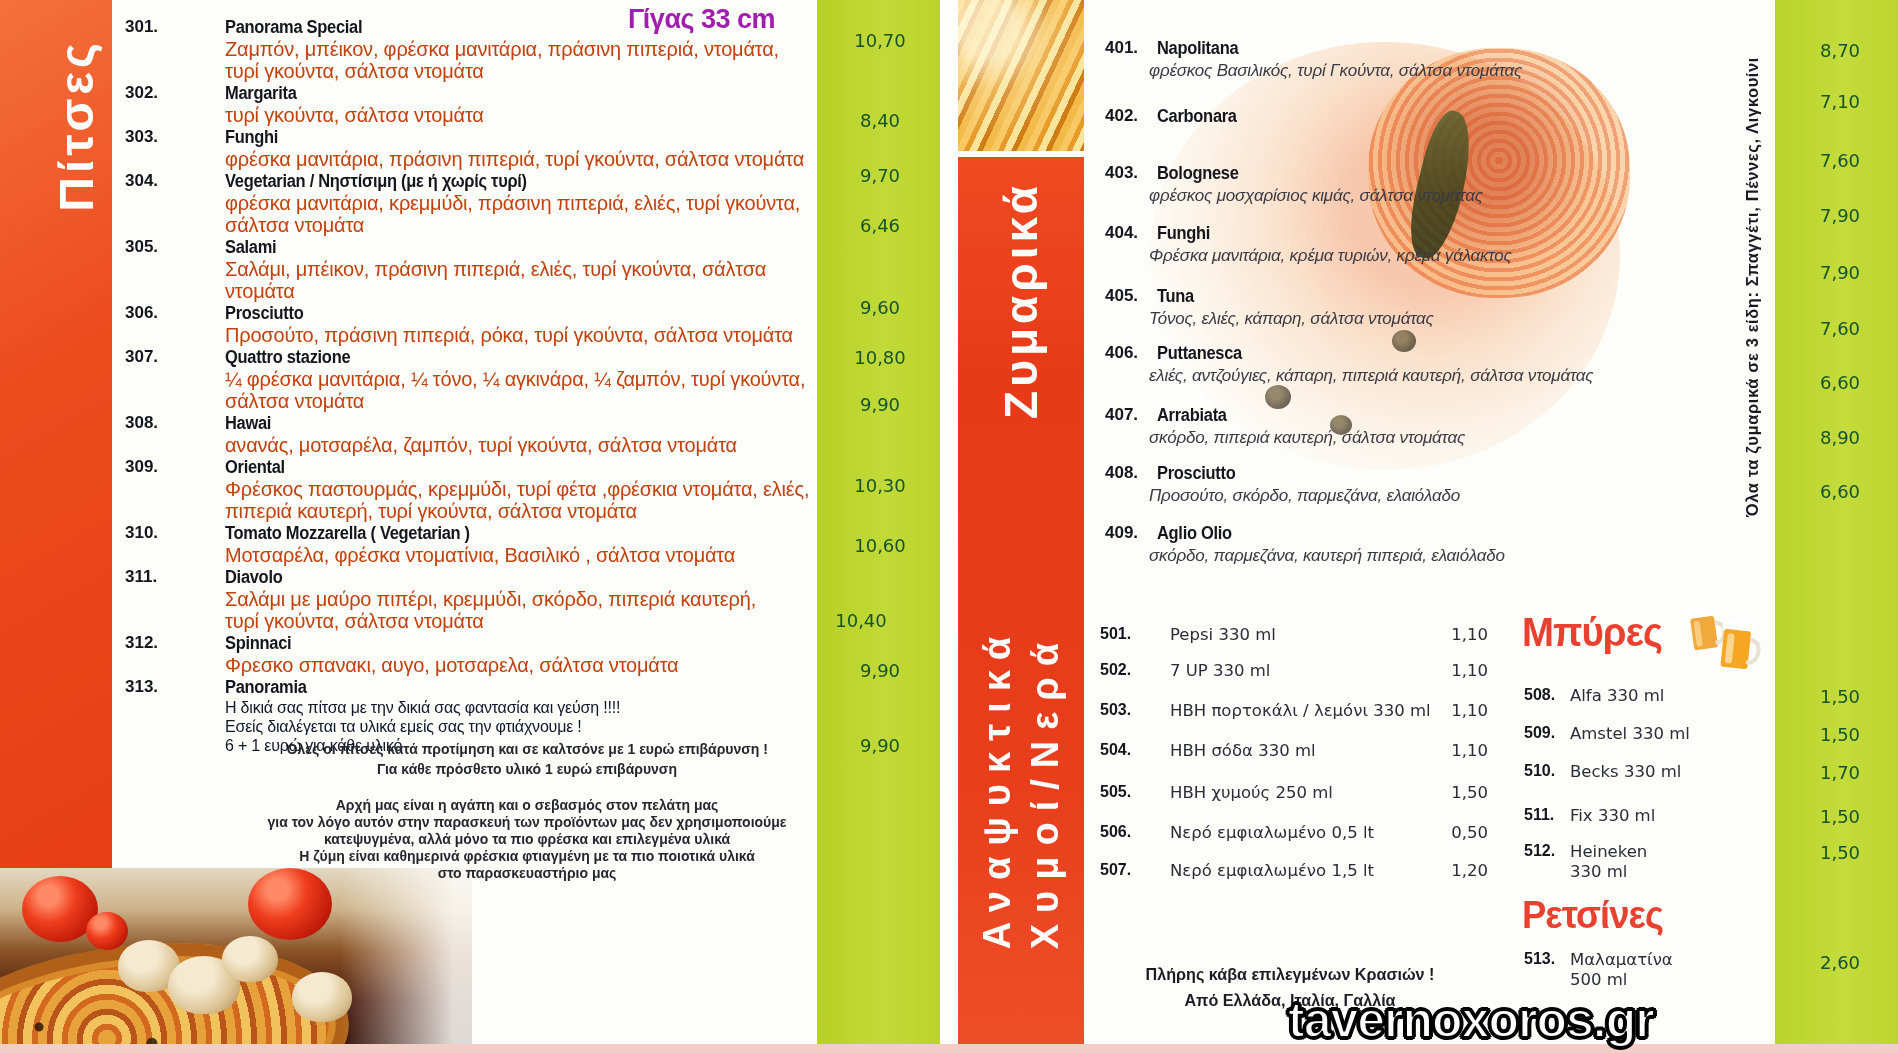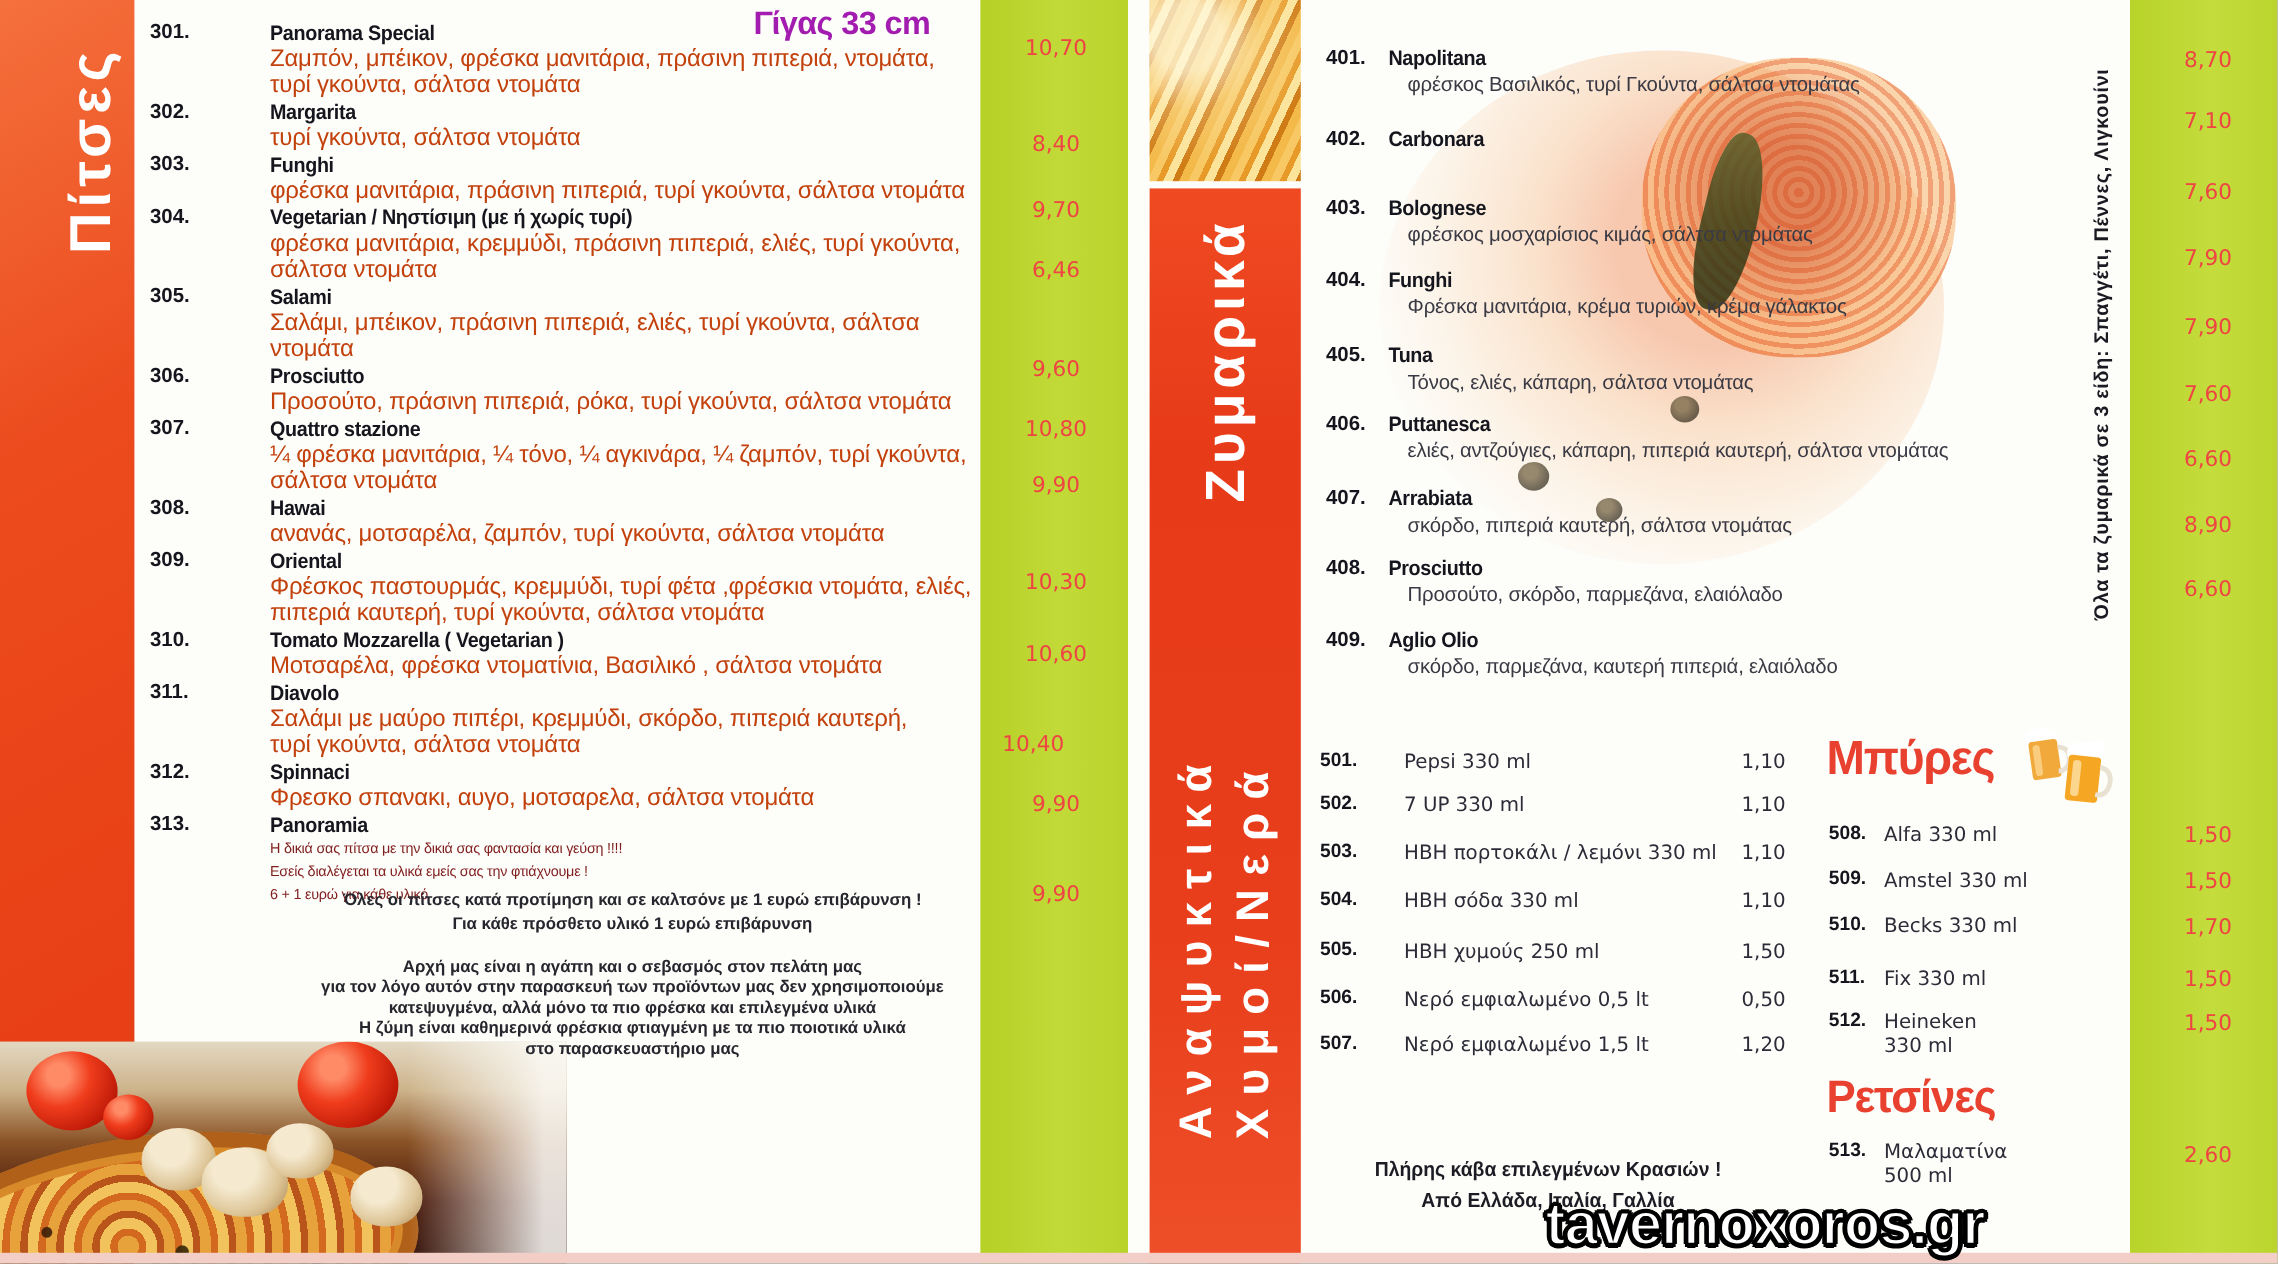--- a/index.html
+++ b/index.html
@@ -16,42 +16,42 @@
   
   .band-left{position:absolute;left:0;top:0;width:112px;height:1053px;
     background:linear-gradient(150deg,#f4703c 0%,#ec4b1e 35%,#e63a12 100%);}
 
   
   .strip-left{position:absolute;left:817px;top:0;width:123px;height:1053px;
     background:linear-gradient(90deg,#b6d026,#c2da38 55%,#b9d32b);}
   .strip-right{position:absolute;left:1775px;top:0;width:123px;height:1053px;
     background:linear-gradient(90deg,#b8d32a,#c4dc3c 55%,#bbd52e);}
   .strip-price{position:absolute;width:116px;text-align:center;
-    font-family:"DejaVu Sans",sans-serif;font-size:18px;color:#ef4444;}
+    font-family:"DejaVu Sans",sans-serif;font-size:18px;color:#14532d;}
 
   
   .penne-photo{position:absolute;left:958px;top:0;width:126px;height:151px;
     background:
       radial-gradient(circle at 25% 20%, rgba(255,250,225,.75) 0 18%, rgba(255,245,210,.25) 40%, transparent 70%),
       repeating-linear-gradient(115deg,#f7c863 0 7px,#e79a28 7px 12px,#fbe39a 12px 19px,#d07c16 19px 24px,#f3b949 24px 31px);}
   .band-mid{position:absolute;left:958px;top:157px;width:126px;height:896px;
     background:linear-gradient(180deg,#ef4a22 0%,#e73a18 25%,#e83e1c 70%,#ee4f28 100%);}
   .band-mid-label-top .vtext{font-size:46px;font-weight:bold;color:#fff;letter-spacing:4px;}
   .band-mid-label-bottom .vtext{font-size:38px;font-weight:bold;color:#fff;letter-spacing:11px;line-height:1.25;}
 
   
   .size-header{position:absolute;left:628px;top:4px;width:185px;
     font-size:27px;font-weight:bold;color:#a21caf;letter-spacing:-0.5px;}
   #pizza-list{position:absolute;left:125px;top:16px;width:690px;line-height:22px;}
   .pz-item{position:relative;}
   .pz-num{position:absolute;left:0;top:0;font-size:17px;font-weight:bold;color:#15151d;}
   .pz-name{margin-left:100px;font-size:17.5px;font-weight:bold;color:#15151d;
     letter-spacing:-0.3px;transform:scaleX(.94);transform-origin:0 50%;}
   .pz-desc{margin-left:100px;font-size:20px;color:#c2410c;letter-spacing:-0.2px;}
-  .pz-desc-sm{line-height:19px;font-size:12px;color:#7f1d1d;}
+  .pz-desc-sm{line-height:19px;font-size:16px;color:#0f172a;}
   .calzone-note{position:absolute;left:237px;top:739px;width:580px;text-align:center;
     font-size:14px;font-weight:bold;color:#26262e;line-height:20px;}
   .philosophy{position:absolute;left:237px;top:797px;width:580px;text-align:center;
     font-size:14px;font-weight:bold;color:#26262e;line-height:17px;z-index:6;}
 
   
   .pizza-photo{position:absolute;left:0;top:868px;width:472px;height:185px;overflow:hidden;z-index:2;
     background:linear-gradient(180deg,#e3d8c2 0%,#cdb38a 22%,#8a5226 45%,#48190a 72%,#2f0e05 100%);}
   .photo-fade{position:absolute;right:0;top:0;width:100%;height:100%;
     background:linear-gradient(90deg,transparent 72%,rgba(253,253,250,.85) 96%);}
@@ -81,21 +81,21 @@
   .spag-garnish{position:absolute;left:1418px;top:110px;width:46px;height:150px;border-radius:40% 60% 50% 50%;
     transform:rotate(14deg);z-index:0;opacity:.8;
     background:linear-gradient(170deg,#55602a,#2e3a14 60%,#1f2a0e);}
   .spag-olive{position:absolute;border-radius:50%;z-index:0;opacity:.7;
     background:radial-gradient(circle at 40% 35%, #6a5a38 0 25%, #2f2616 70%);}
   #pasta-list{position:absolute;left:1105px;top:0;width:640px;z-index:3;}
   .pa-item{position:absolute;left:0;width:640px;}
   .pa-num{position:absolute;left:0;top:0;font-size:17px;font-weight:bold;color:#15151d;}
   .pa-name{margin-left:52px;font-size:17.5px;font-weight:bold;color:#15151d;
     letter-spacing:-0.3px;transform:scaleX(.94);transform-origin:0 50%;}
-  .pa-desc{margin-left:68px;margin-top:2px;font-size:17px;color:#3a3a44;letter-spacing:-0.2px;}
+  .pa-desc{margin-left:44px;margin-top:2px;font-size:17px;color:#3a3a44;letter-spacing:-0.2px;font-style:italic;}
   .kinds-note .vtext{font-size:16.5px;font-weight:bold;color:#1a1a22;letter-spacing:.6px;}
   .dr-num{position:absolute;left:1100px;font-size:16px;font-weight:bold;color:#15151d;z-index:3;
     font-family:"Liberation Sans",sans-serif;}
   .dr-name{position:absolute;left:1170px;font-size:16.5px;color:#2c2c38;z-index:3;
     font-family:"DejaVu Sans",sans-serif;}
   .dr-price{position:absolute;left:1432px;width:56px;text-align:right;font-size:16.5px;color:#2c2c38;z-index:3;
     font-family:"DejaVu Sans",sans-serif;}
   .beer-num{position:absolute;left:1524px;font-size:16px;font-weight:bold;color:#15151d;z-index:3;
     font-family:"Liberation Sans",sans-serif;}
   .beer-name{position:absolute;left:1570px;font-size:16.5px;color:#2c2c38;z-index:3;line-height:20px;

